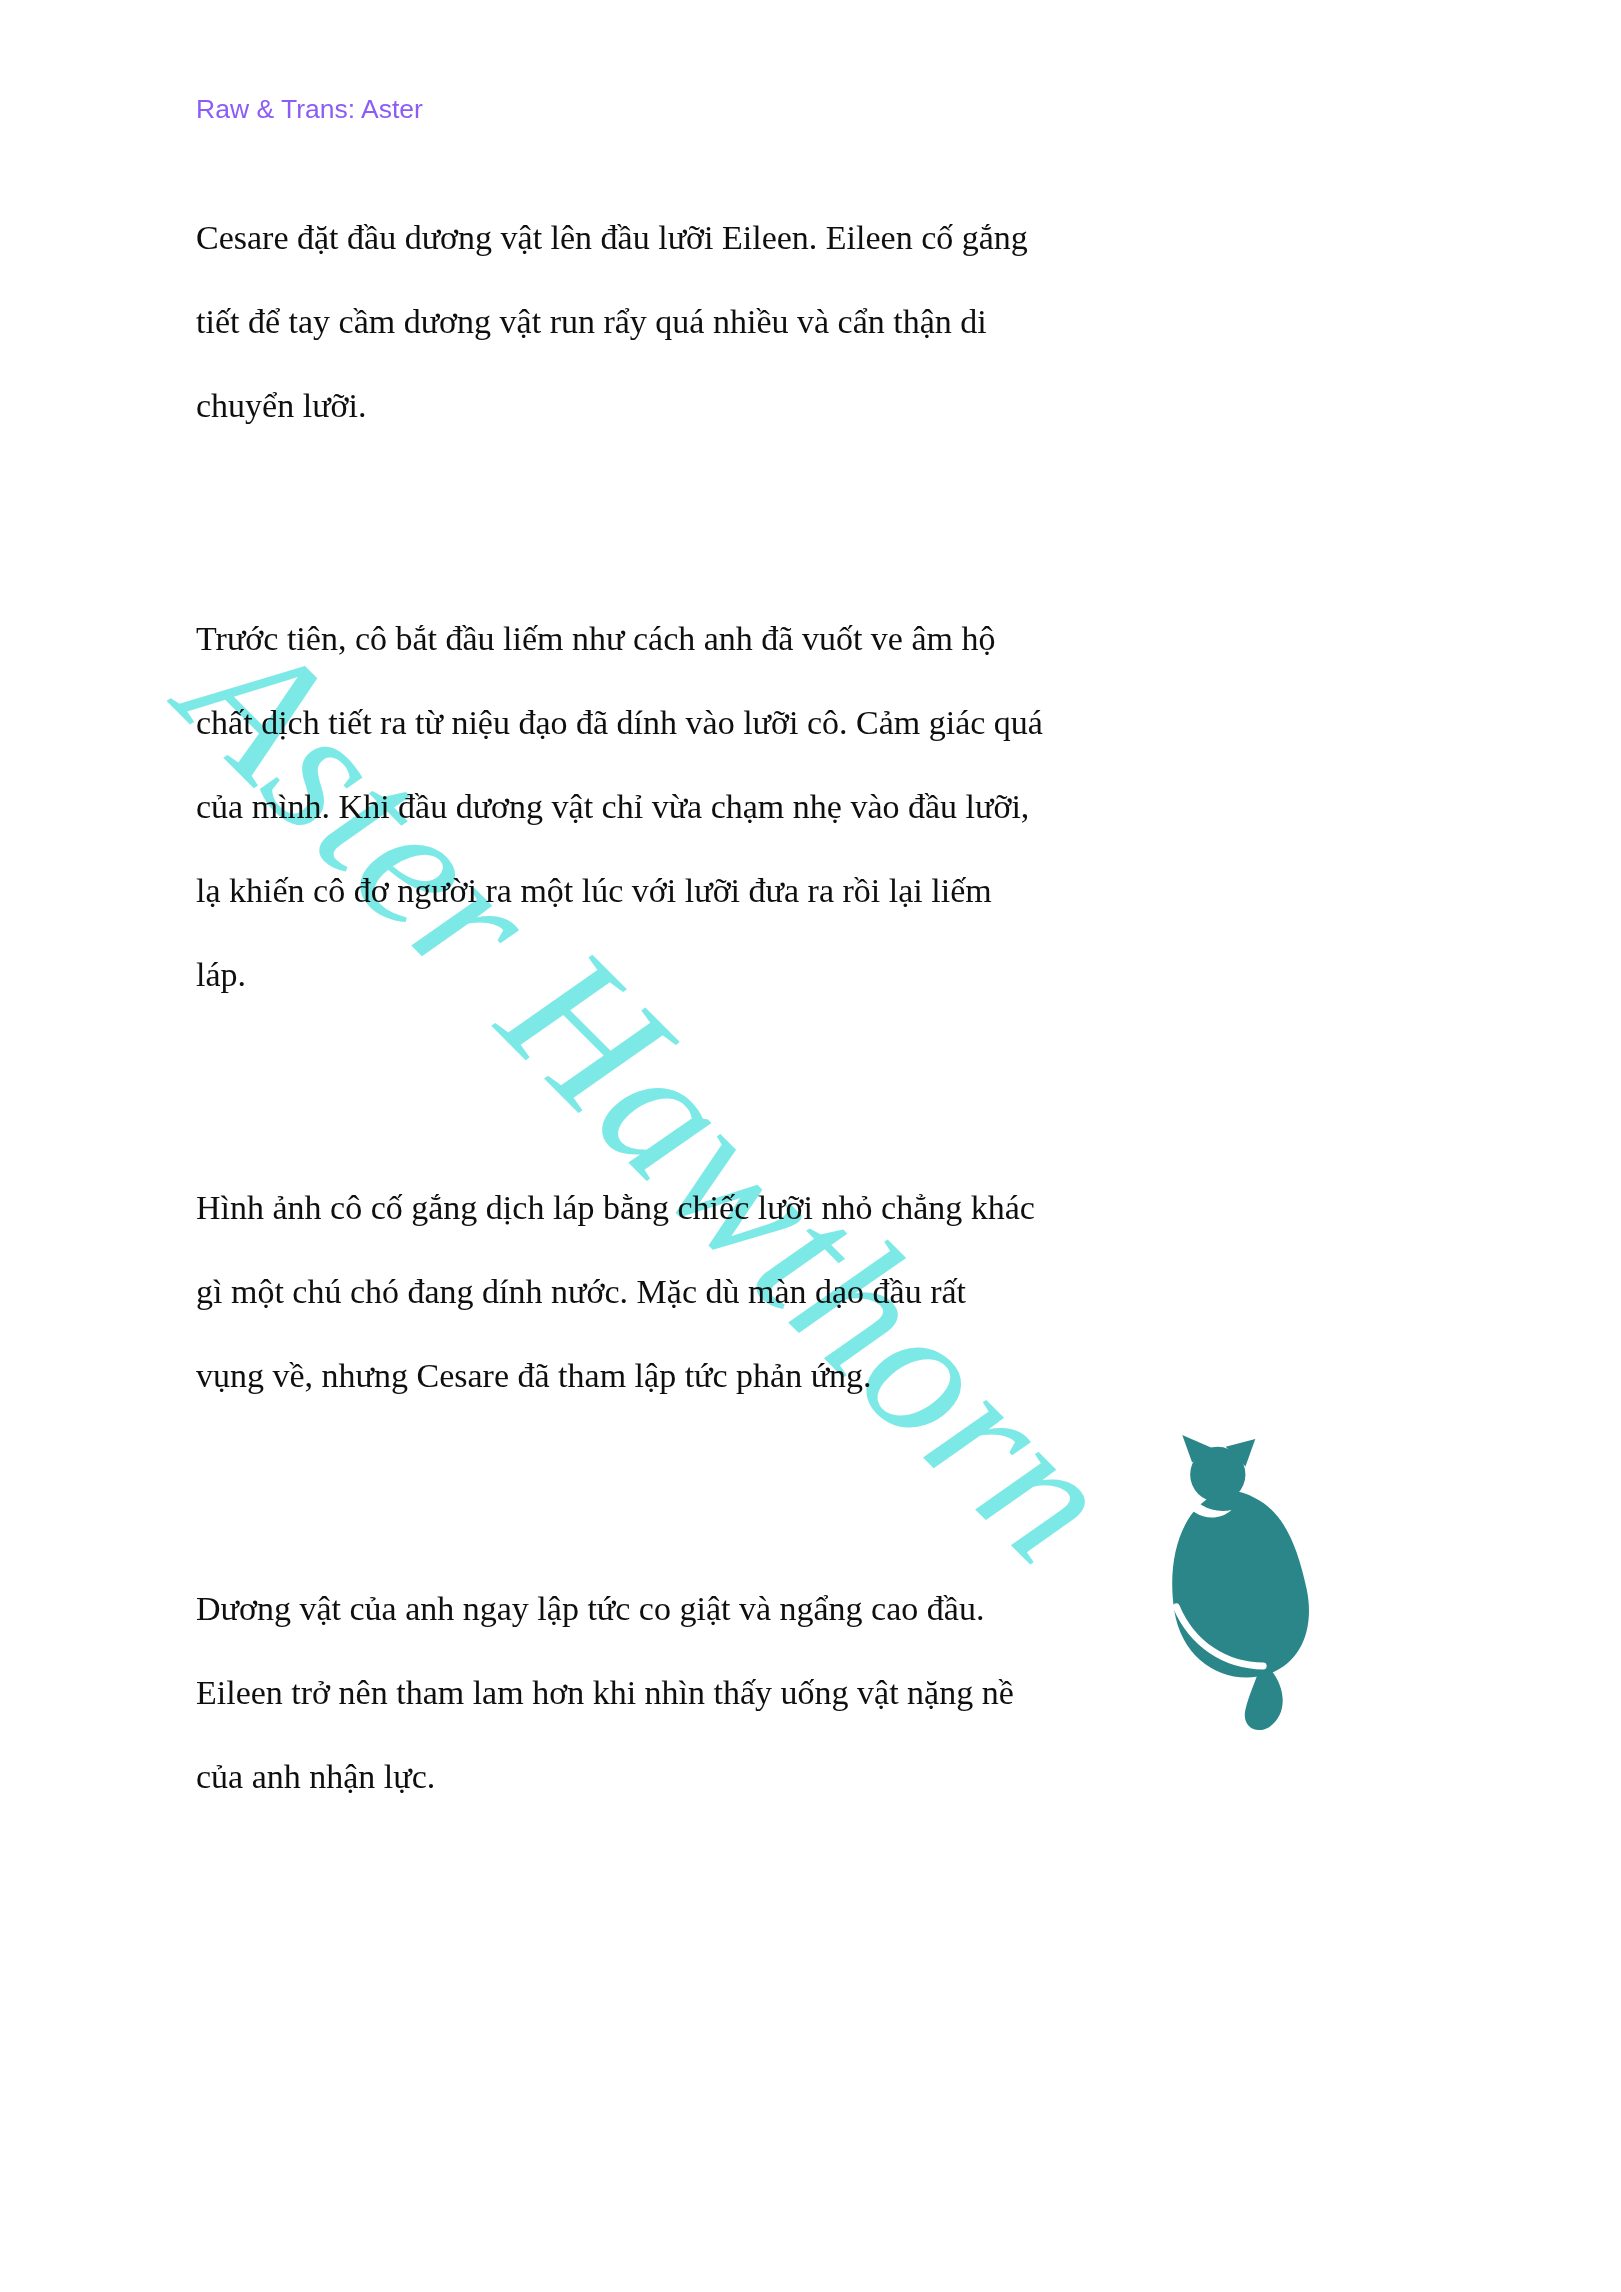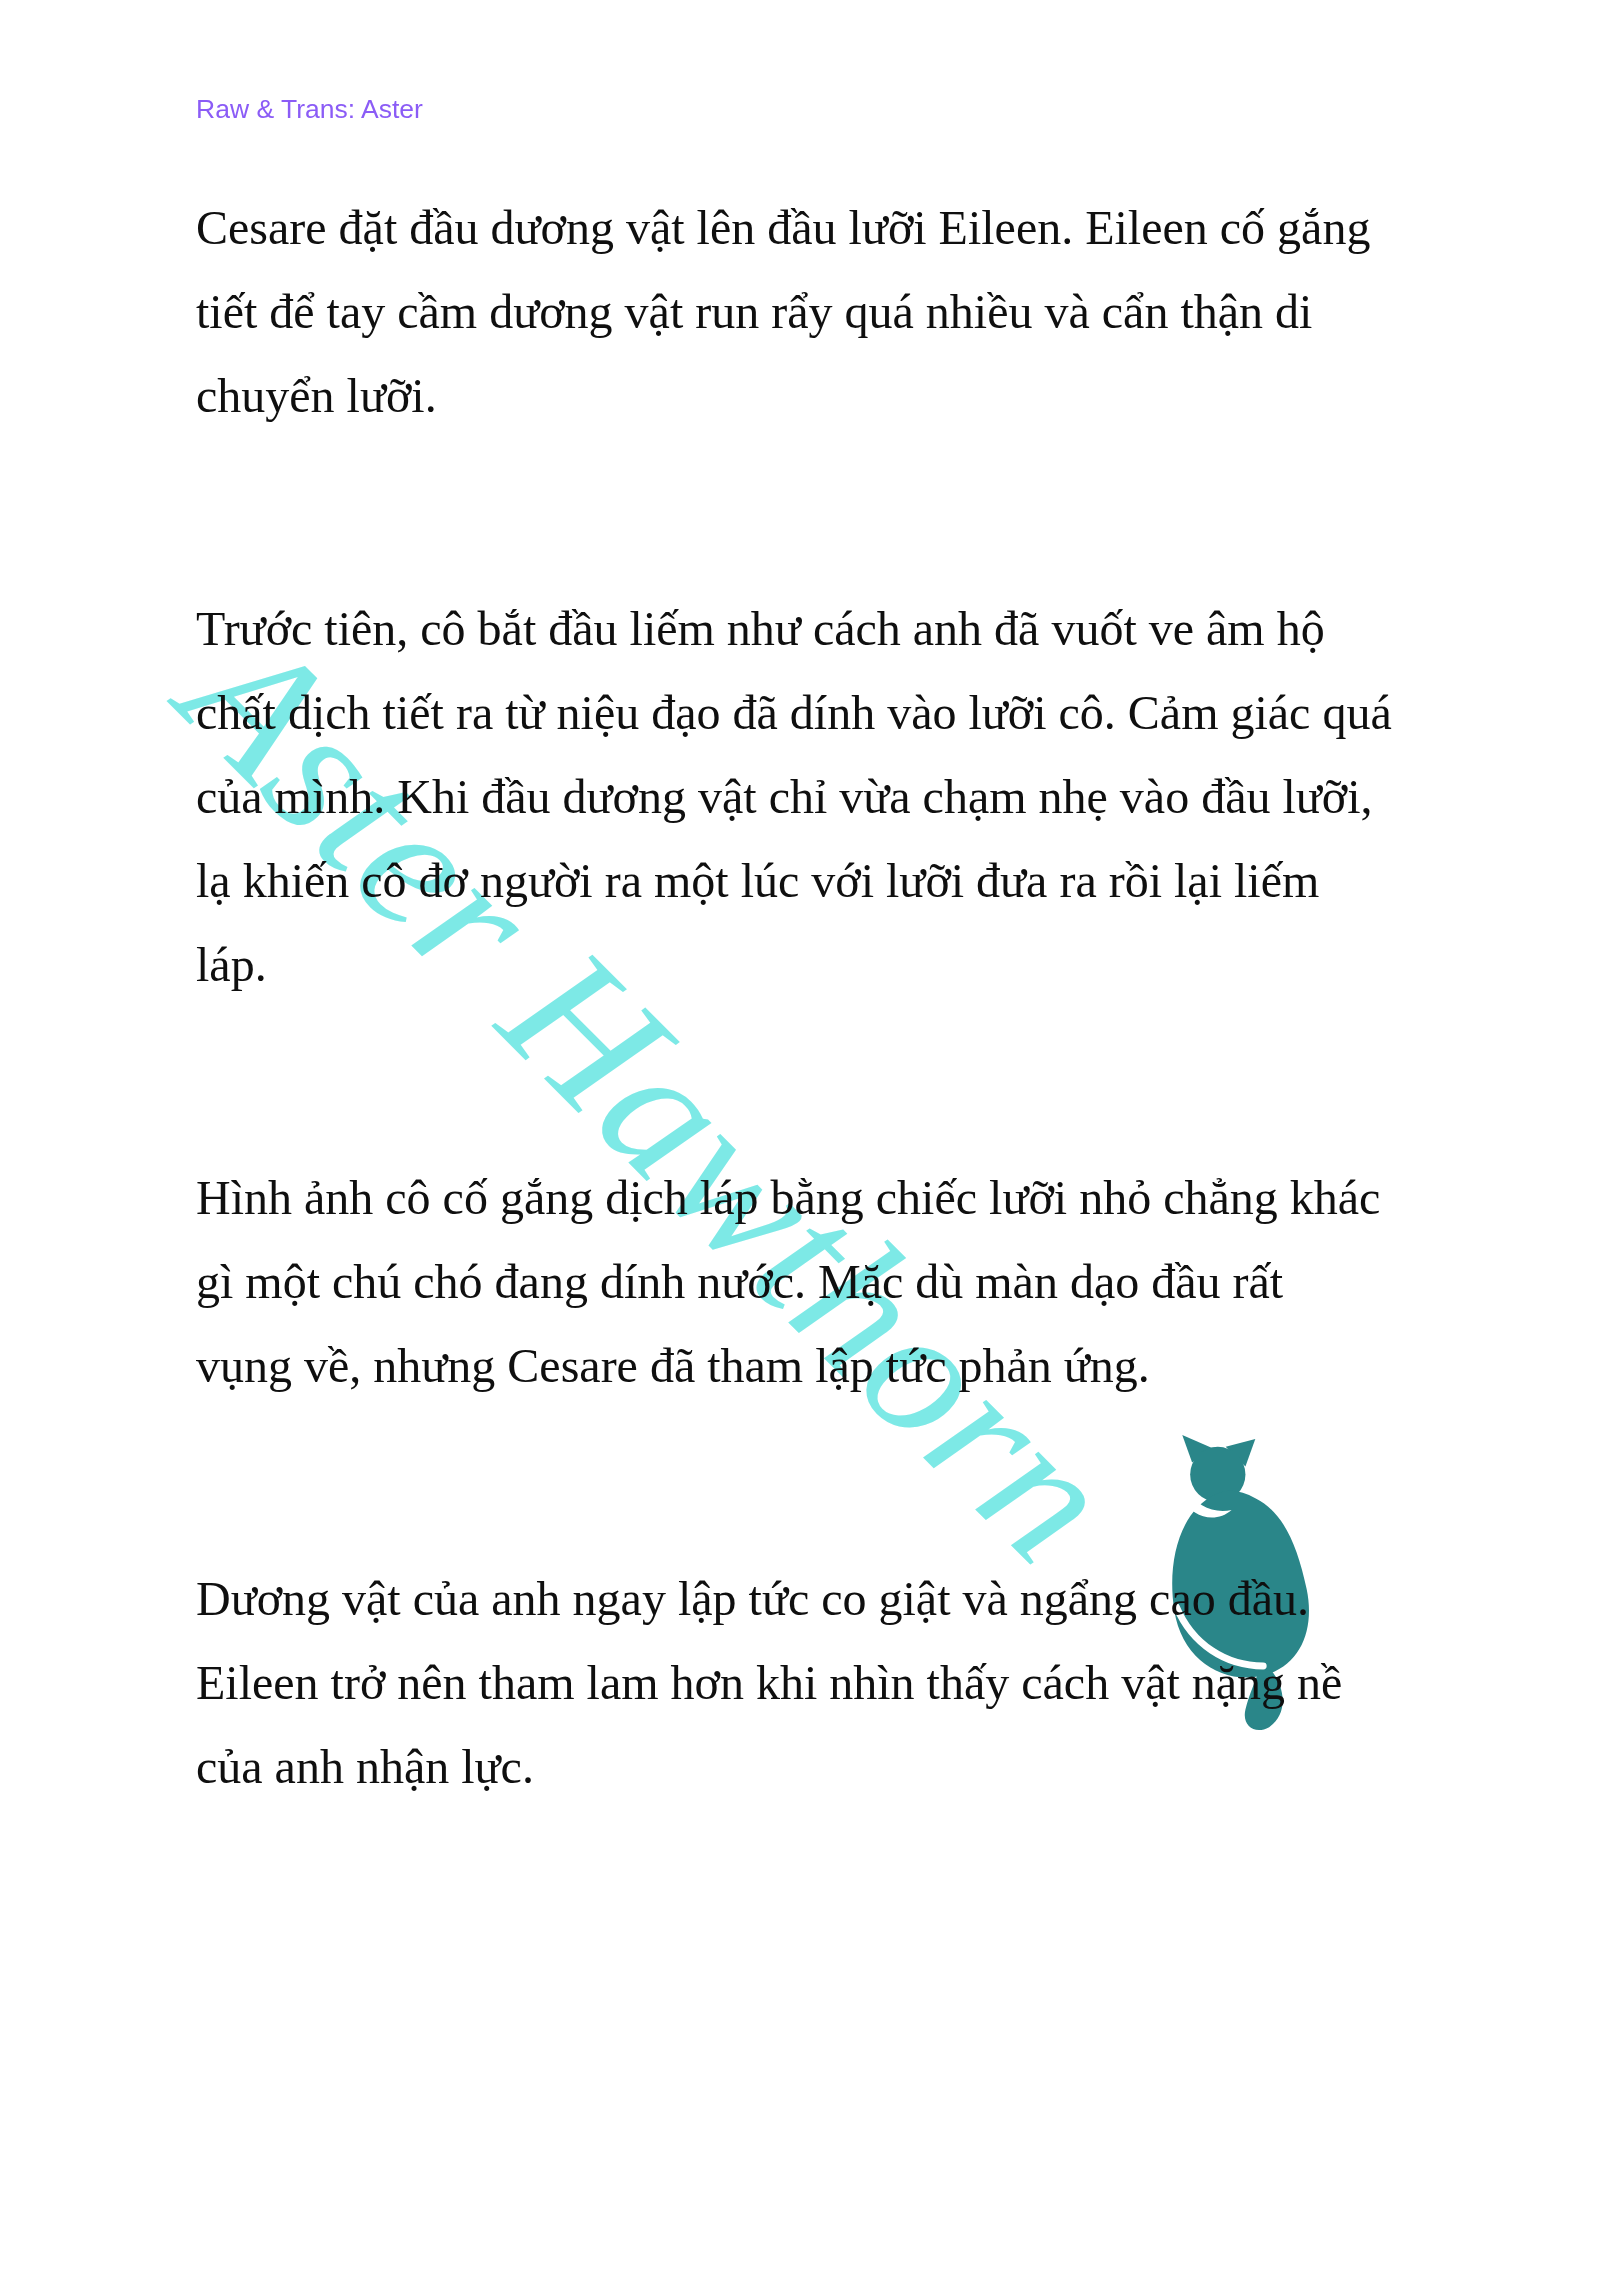--- a/index.html
+++ b/index.html
@@ -20,23 +20,23 @@
     left: 196px;
     top: 94px;
     font-family: "Liberation Sans", sans-serif;
     font-size: 26.5px;
     color: #8b5cf6;
     z-index: 3;
   }
   .content {
     position: absolute;
     left: 196px;
-    top: 186px;
+    top: 196px;
     width: 1245px;
-    font-size: 48px;
+    font-size: 34px;
     line-height: 84px;
     color: #0f0f0f;
     z-index: 3;
   }
   .para {
     margin: 0 0 149px 0;
   }
   .line {
     white-space: nowrap;
   }
@@ -101,20 +101,20 @@
     </div>
 
     <div class="para">
       <div class="line">Hình ảnh cô cố gắng dịch láp bằng chiếc lưỡi nhỏ chẳng khác</div>
       <div class="line">gì một chú chó đang dính nước. Mặc dù màn dạo đầu rất</div>
       <div class="line">vụng về, nhưng Cesare đã tham lập tức phản ứng.</div>
     </div>
 
     <div class="para">
       <div class="line">Dương vật của anh ngay lập tức co giật và ngẩng cao đầu.</div>
-      <div class="line">Eileen trở nên tham lam hơn khi nhìn thấy cách vật nặng nề</div>
+      <div class="line">Eileen trở nên tham lam hơn khi nhìn thấy uống vật nặng nề</div>
       <div class="line">của anh nhận lực.</div>
     </div>
 
   </div>
 
 </div>
 
 
 </body></html>

